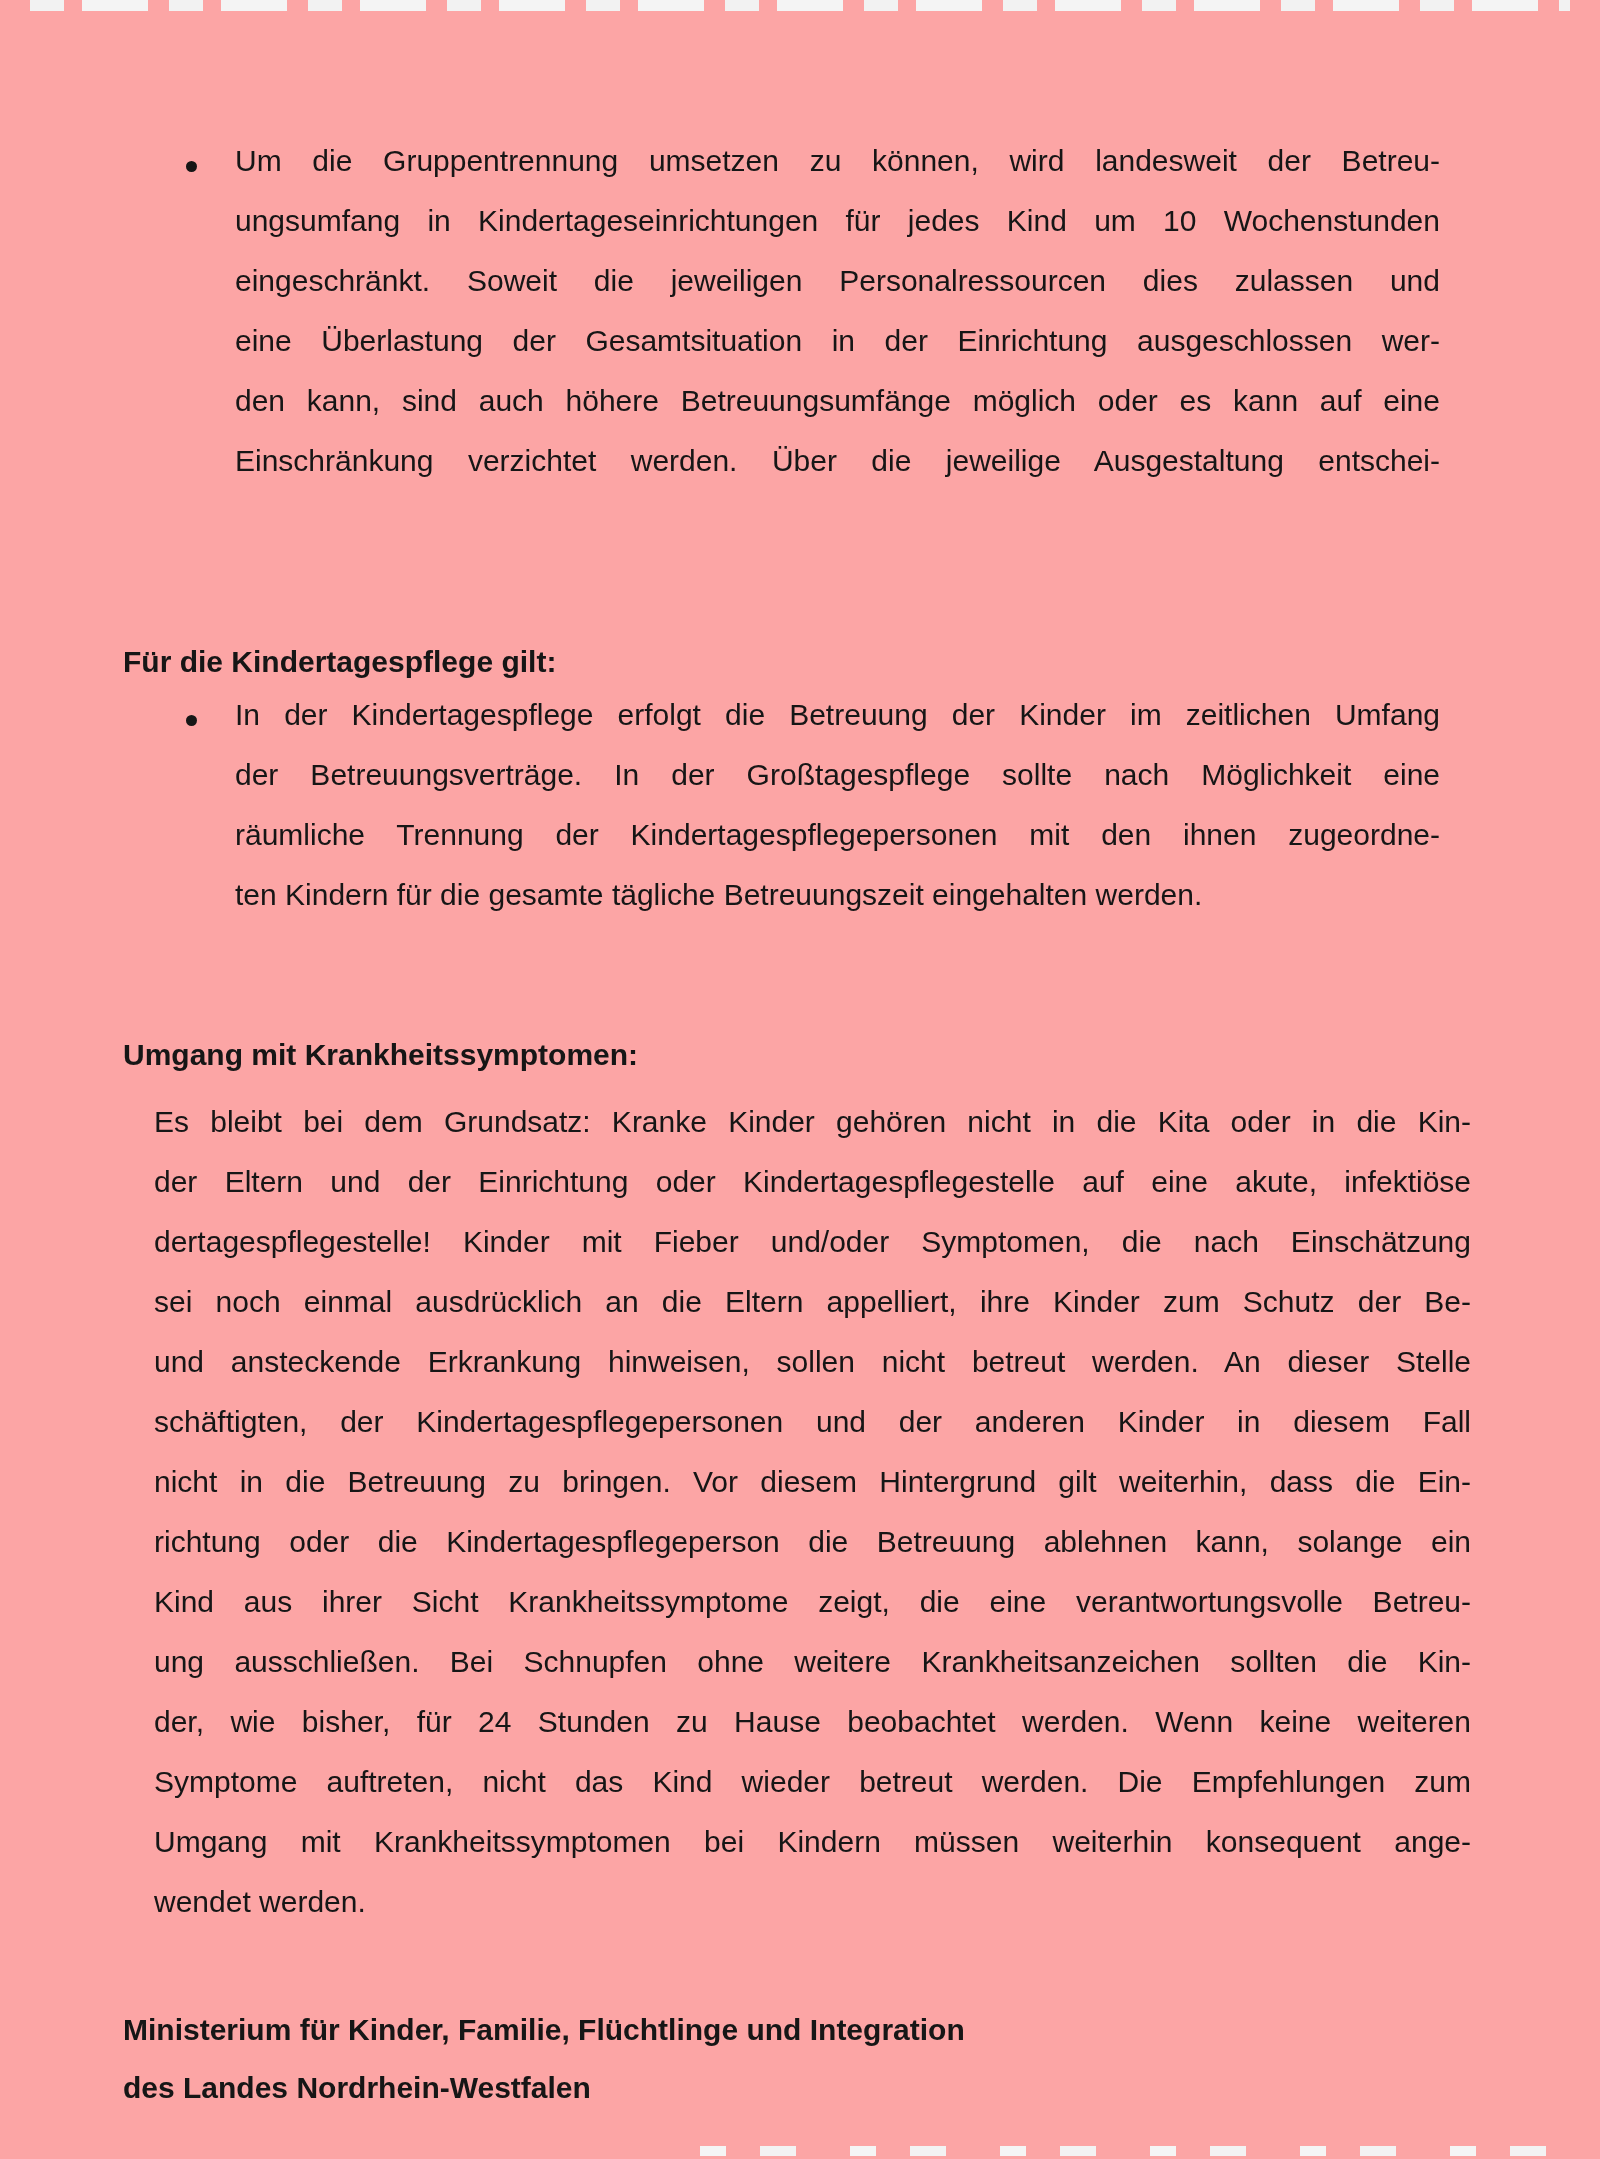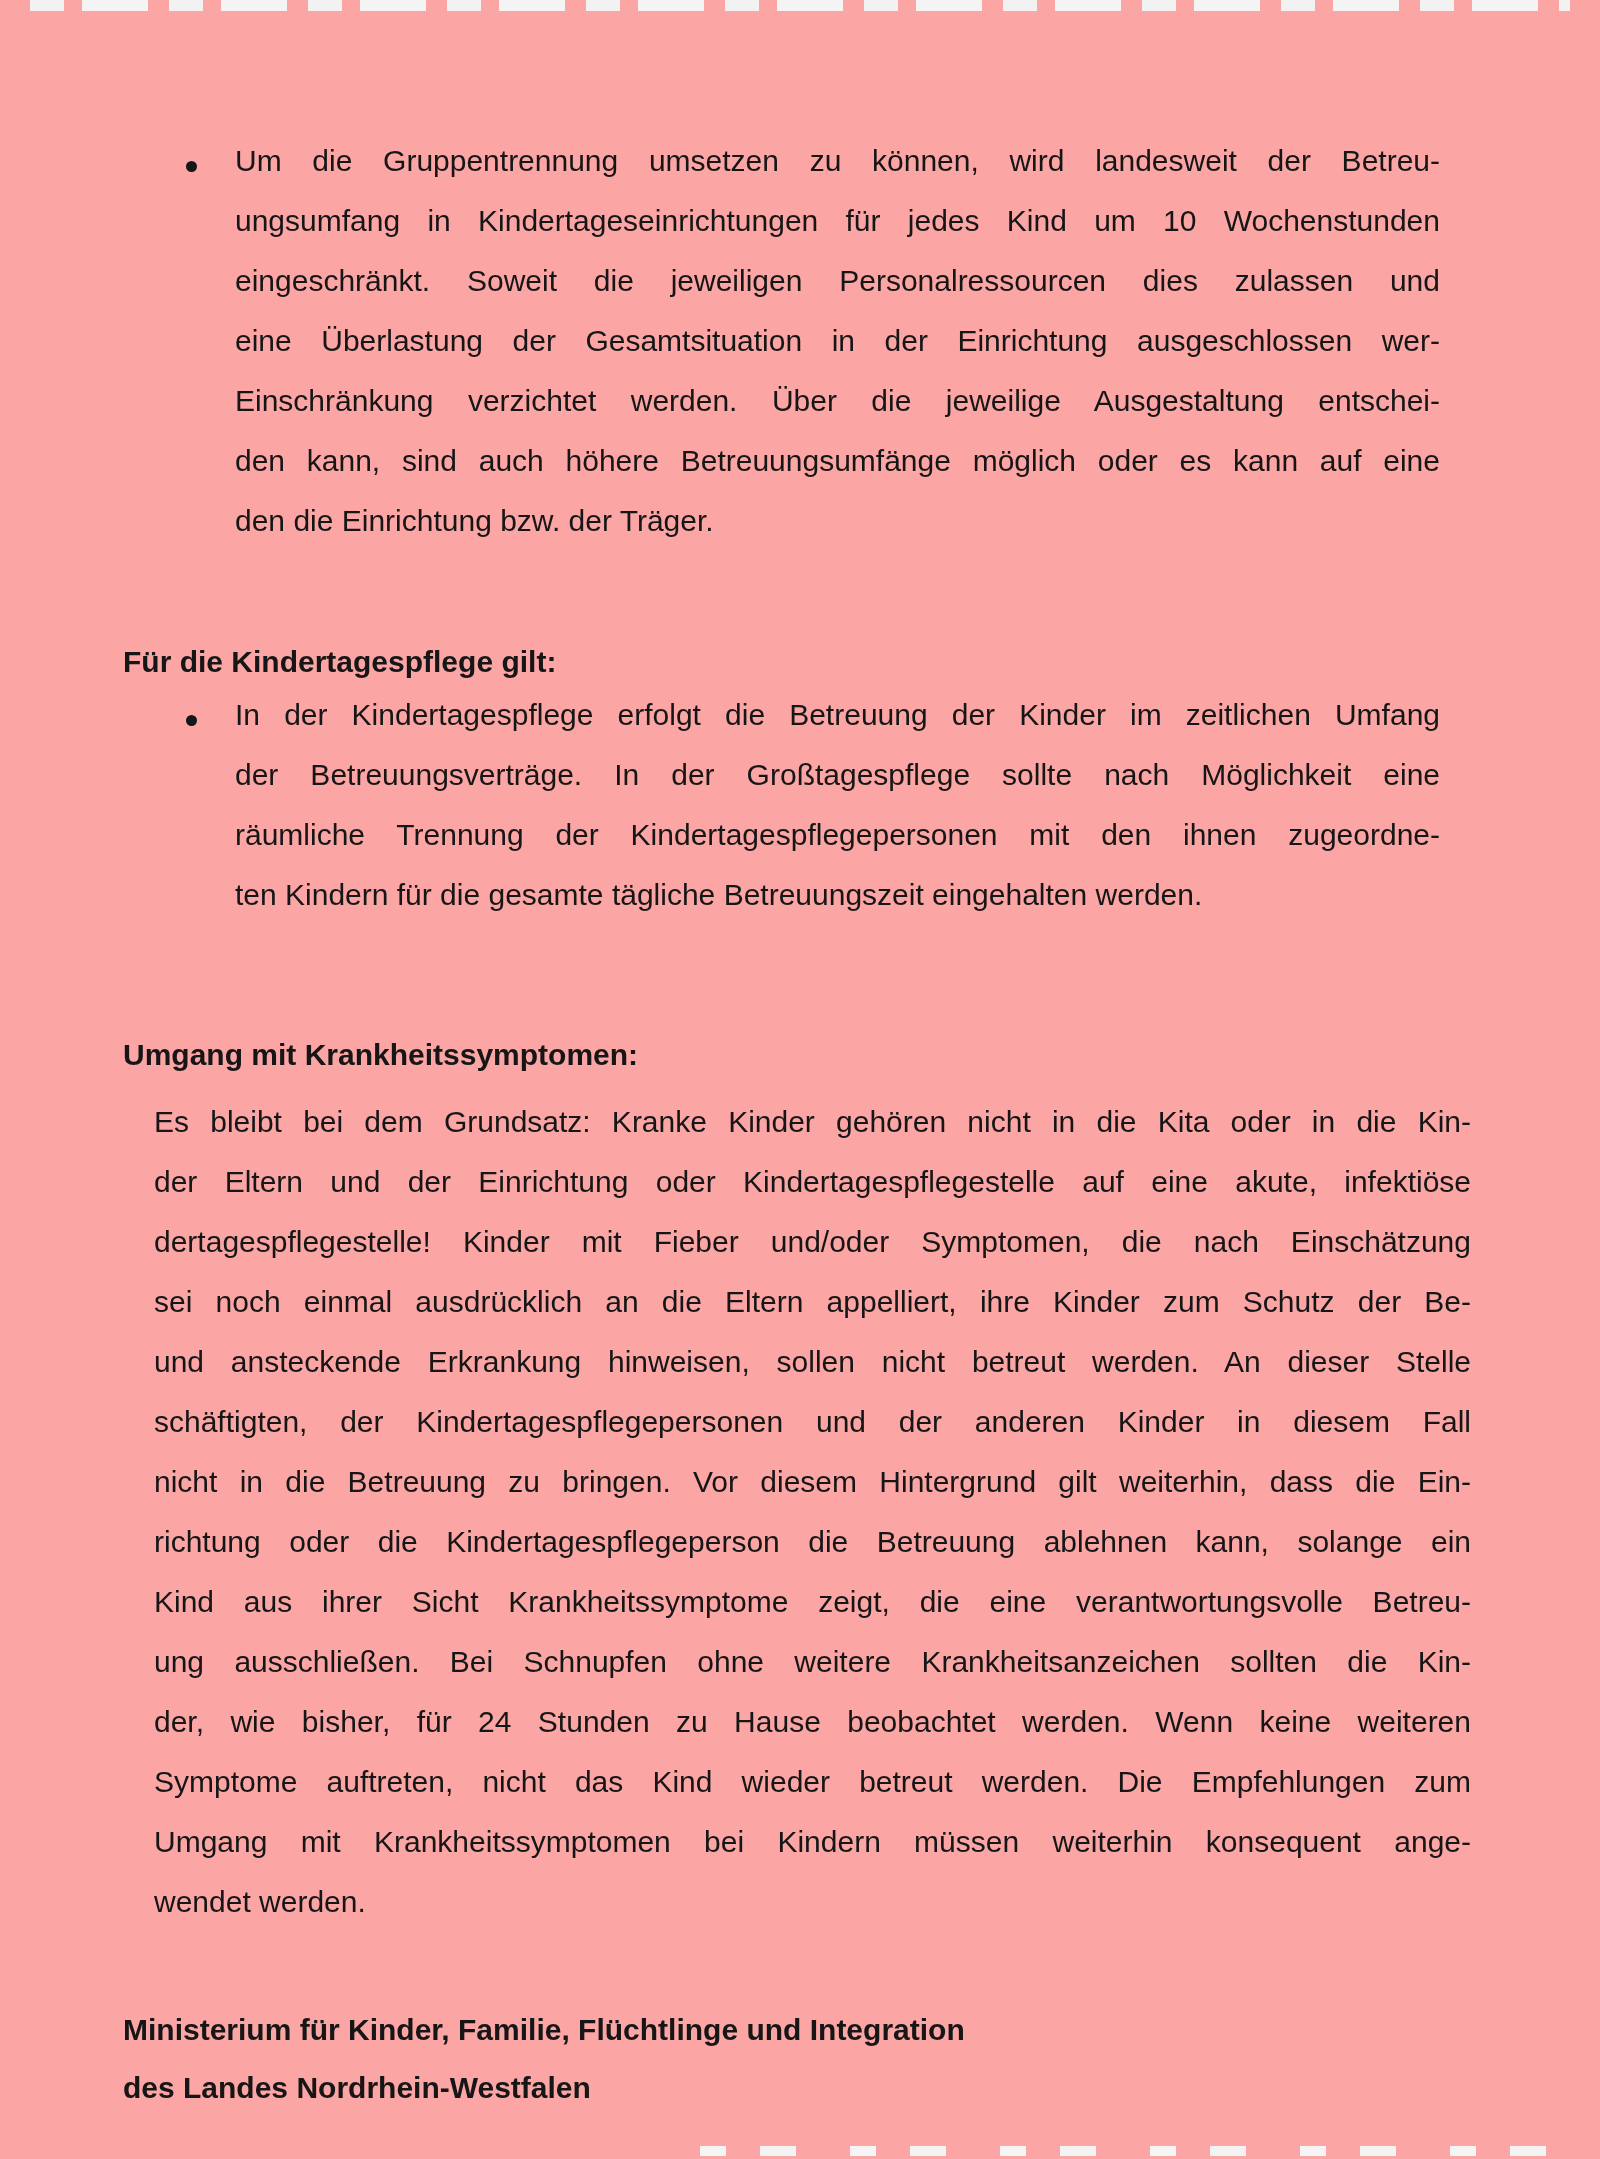--- a/index.html
+++ b/index.html
@@ -94,23 +94,22 @@
 
   <div class="artifact artifact-top"></div>
 
   <div class="bullet-item pos-b1">
     <span class="bullet-dot"></span>
     <div class="lines bullet-lines">
         <div class="tline">Um die Gruppentrennung umsetzen zu können, wird landesweit der Betreu-</div>
         <div class="tline">ungsumfang in Kindertageseinrichtungen für jedes Kind um 10 Wochenstunden</div>
         <div class="tline">eingeschränkt. Soweit die jeweiligen Personalressourcen dies zulassen und</div>
         <div class="tline">eine Überlastung der Gesamtsituation in der Einrichtung ausgeschlossen wer-</div>
+        <div class="tline">den kann, sind auch höhere Betreuungsumfänge möglich oder es kann auf eine</div>
         <div class="tline">Einschränkung verzichtet werden. Über die jeweilige Ausgestaltung entschei-</div>
-        <div class="tline">den kann, sind auch höhere Betreuungsumfänge möglich oder es kann auf eine</div>
-        <div class="tline tline-last">den die Einrichtung bzw. der Träger.</div>
       </div>
   </div>
 
   <div class="heading pos-h1">Für die Kindertagespflege gilt:</div>
 
   <div class="bullet-item pos-b2">
     <span class="bullet-dot"></span>
     <div class="lines bullet-lines">
         <div class="tline">In der Kindertagespflege erfolgt die Betreuung der Kinder im zeitlichen Umfang</div>
         <div class="tline">der Betreuungsverträge. In der Großtagespflege sollte nach Möglichkeit eine</div>

